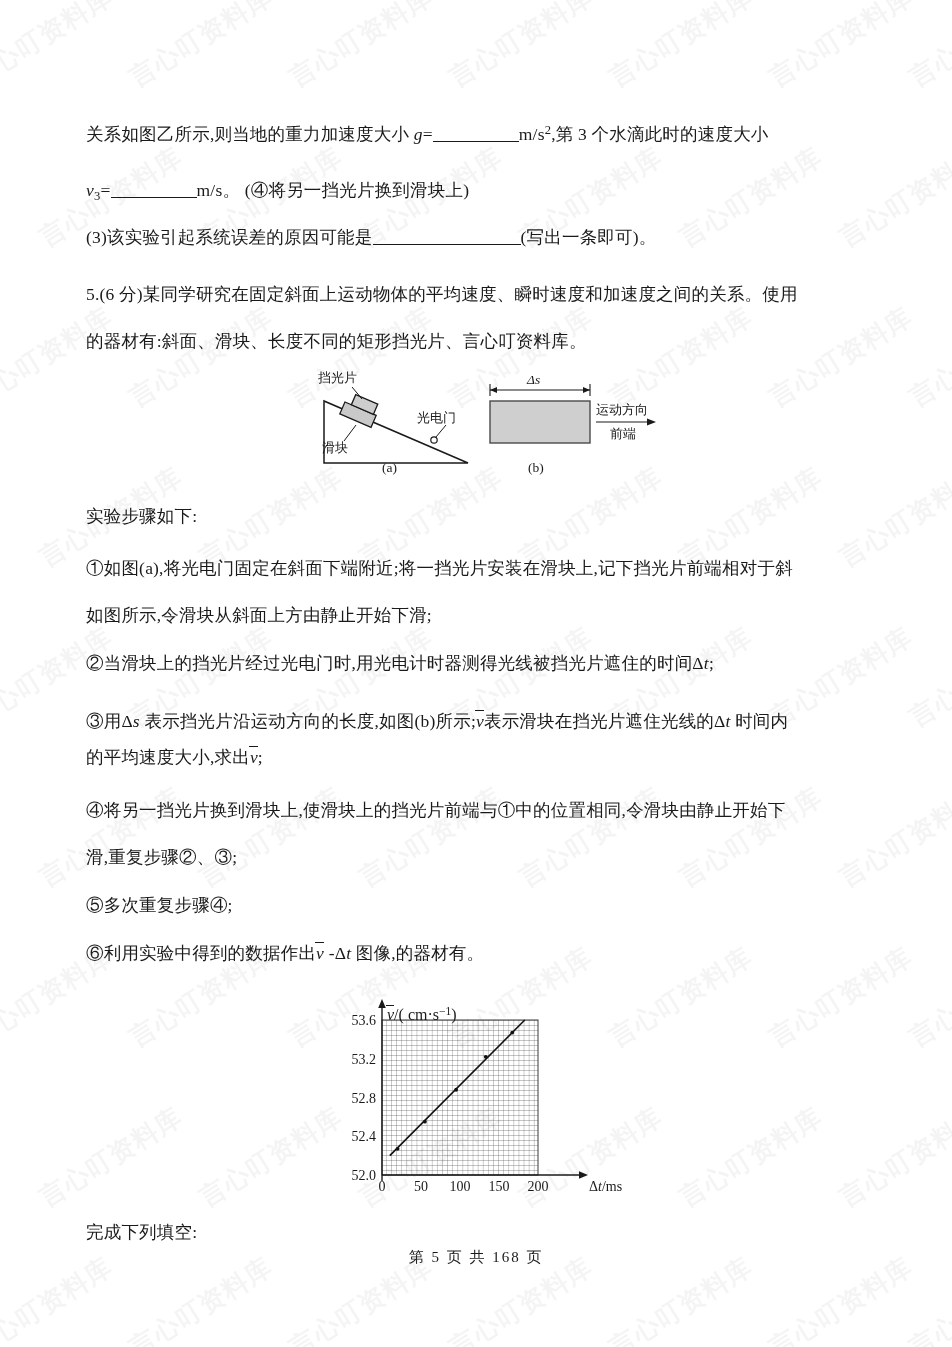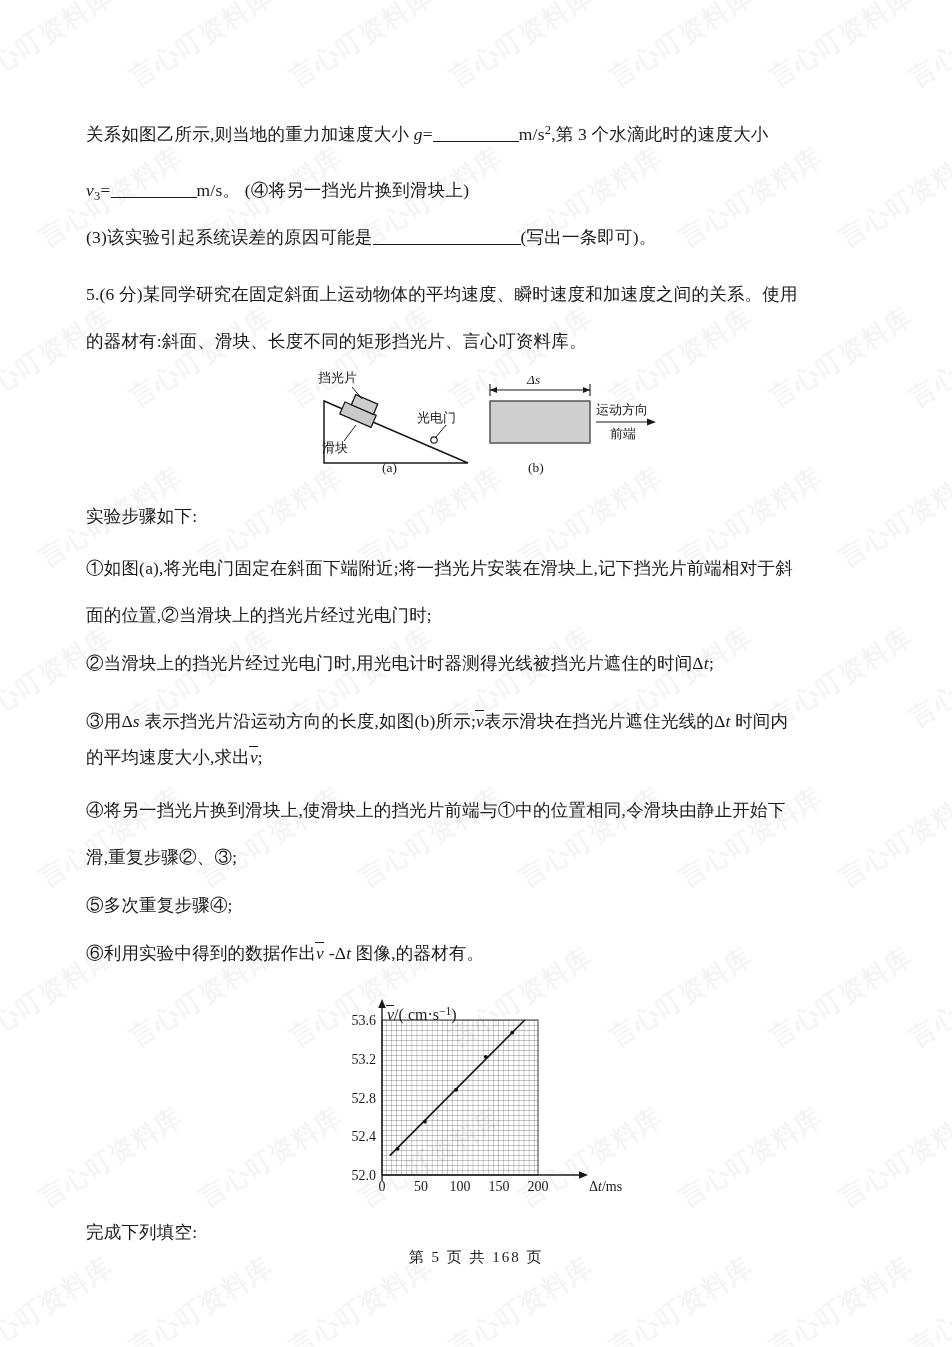--- a/index.html
+++ b/index.html
@@ -222,21 +222,21 @@
       <div class="fig-lbl ital" style="left:227px; top:9px; font-size:13.5px;">Δs</div>
       <div class="fig-lbl" style="left:296px; top:38px;">运动方向</div>
       <div class="fig-lbl" style="left:310px; top:62px;">前端</div>
       <div class="fig-cap" style="left:82px; top:97px;">(a)</div>
       <div class="fig-cap" style="left:228px; top:97px;">(b)</div>
     </div>
 
     <div class="txt cn" style="left:86px; top:506px;">实验步骤如下:</div>
 
     <div class="txt cn" style="left:86px; top:558px;">①如图(a),将光电门固定在斜面下端附近;将一挡光片安装在滑块上,记下挡光片前端相对于斜</div>
-    <div class="txt cn" style="left:86px; top:605px;">面的位置,②当滑块上的挡光片经过光电门时;</div>
+    <div class="txt cn" style="left:86px; top:605px;">如图所示,令滑块从斜面上方由静止开始下滑;</div>
 
     <div class="txt cn" style="left:86px; top:653px;">
       <span>②当滑块上的挡光片经过光电门时,用光电计时器测得光线被挡光片遮住的时间Δ</span><span class="ital">t</span><span>;</span>
     </div>
 
     <div class="txt cn" style="left:86px; top:711px;">
       <span>③用Δ</span><span class="ital">s</span><span> 表示挡光片沿运动方向的长度,如图(b)所示;</span><span class="ovl">v</span><span>表示滑块在挡光片遮住光线的Δ</span><span class="ital">t</span><span> 时间内</span>
     </div>
     <div class="txt cn" style="left:86px; top:747px;">
       <span>的平均速度大小,求出</span><span class="ovl">v</span><span>;</span>

